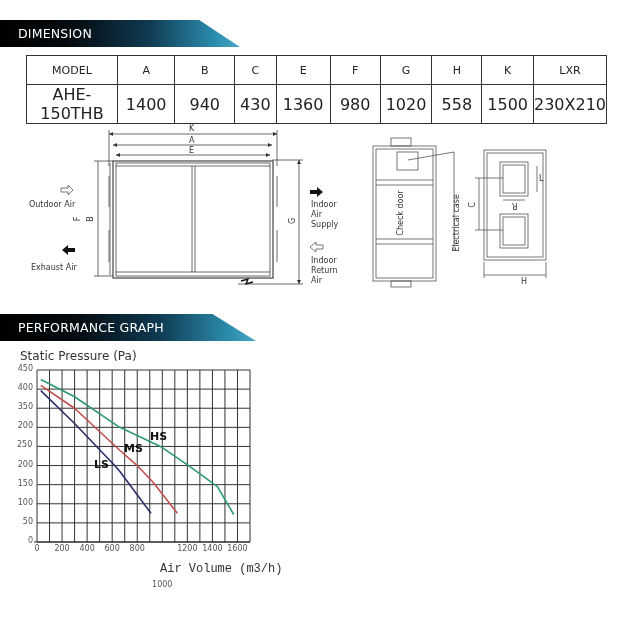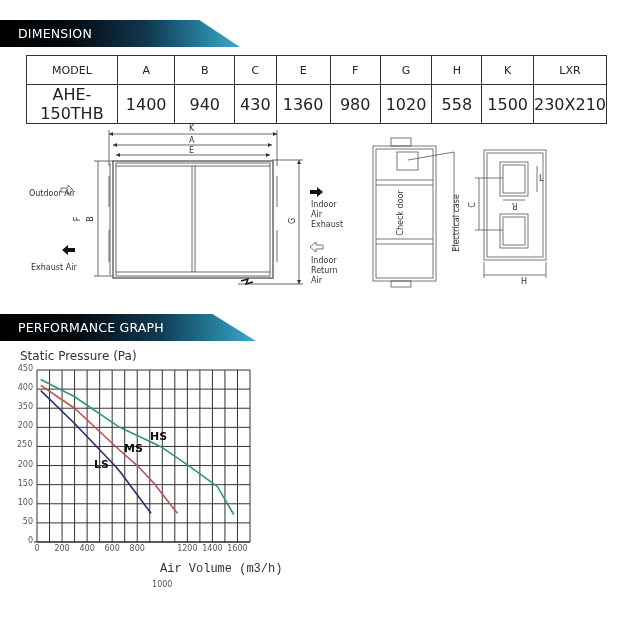--- a/index.html
+++ b/index.html
@@ -137,26 +137,26 @@
     <line x1="546" y1="262" x2="546" y2="278"></line>
   </g>
 </svg>
 
 <div class="lbl" style="left:189px;top:124px">K</div>
 <div class="lbl" style="left:189px;top:136px">A</div>
 <div class="lbl" style="left:189px;top:146px">E</div>
 <div class="lbl" style="left:76px;top:214px;transform:rotate(-90deg)">F</div>
 <div class="lbl" style="left:88px;top:214px;transform:rotate(-90deg)">B</div>
 <div class="lbl" style="left:290px;top:216px;transform:rotate(-90deg)">G</div>
-<div class="lbl" style="left:29px;top:189px">Outdoor Air</div>
+<div class="lbl" style="left:29px;top:200px">Outdoor Air</div>
 <div class="lbl" style="left:31px;top:263px">Exhaust Air</div>
 <div class="lbl" style="left:311px;top:200px">
   <div>Indoor</div>
   <div>Air</div>
-  <div>Exhaust</div>
+  <div>Supply</div>
 </div>
 <div class="lbl" style="left:311px;top:256px">
   <div>Indoor</div>
   <div>Return</div>
   <div>Air</div>
 </div>
 <div class="lbl" style="left:378px;top:208px;transform:rotate(-90deg);white-space:nowrap">Check door</div>
 <div class="lbl" style="left:428px;top:218px;transform:rotate(-90deg);white-space:nowrap">Electrical case</div>
 <div class="lbl" style="left:470px;top:200px;transform:rotate(-90deg)">C</div>
 <div class="lbl" style="left:539px;top:174px">L</div>

